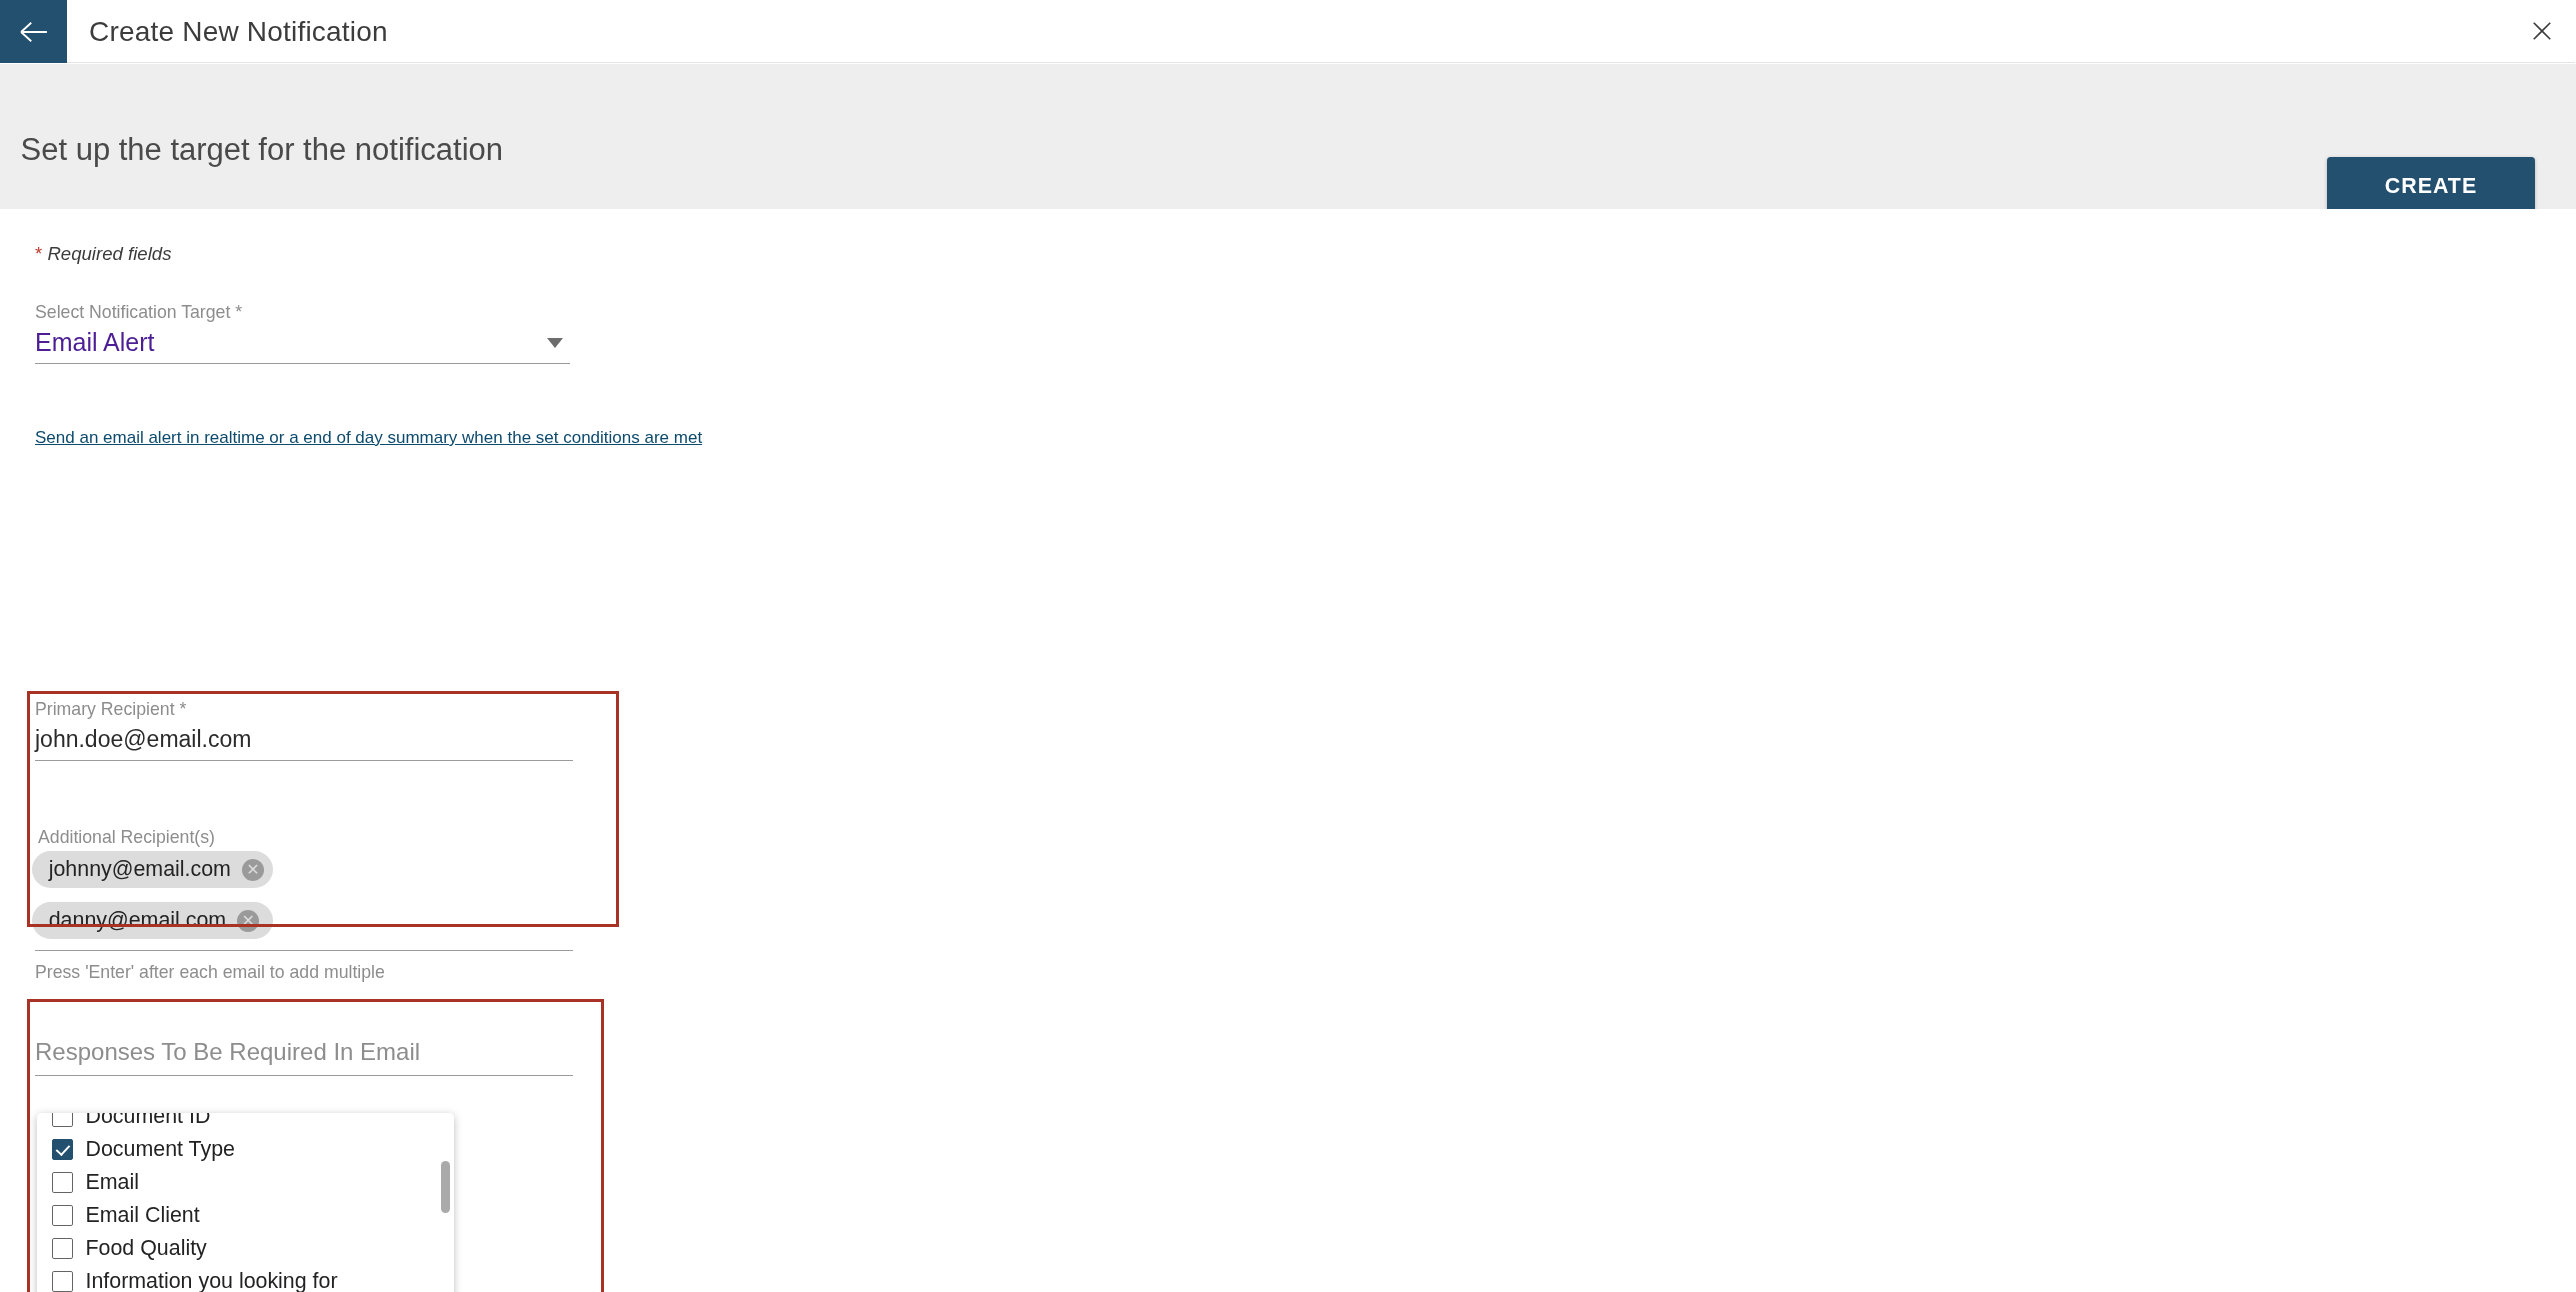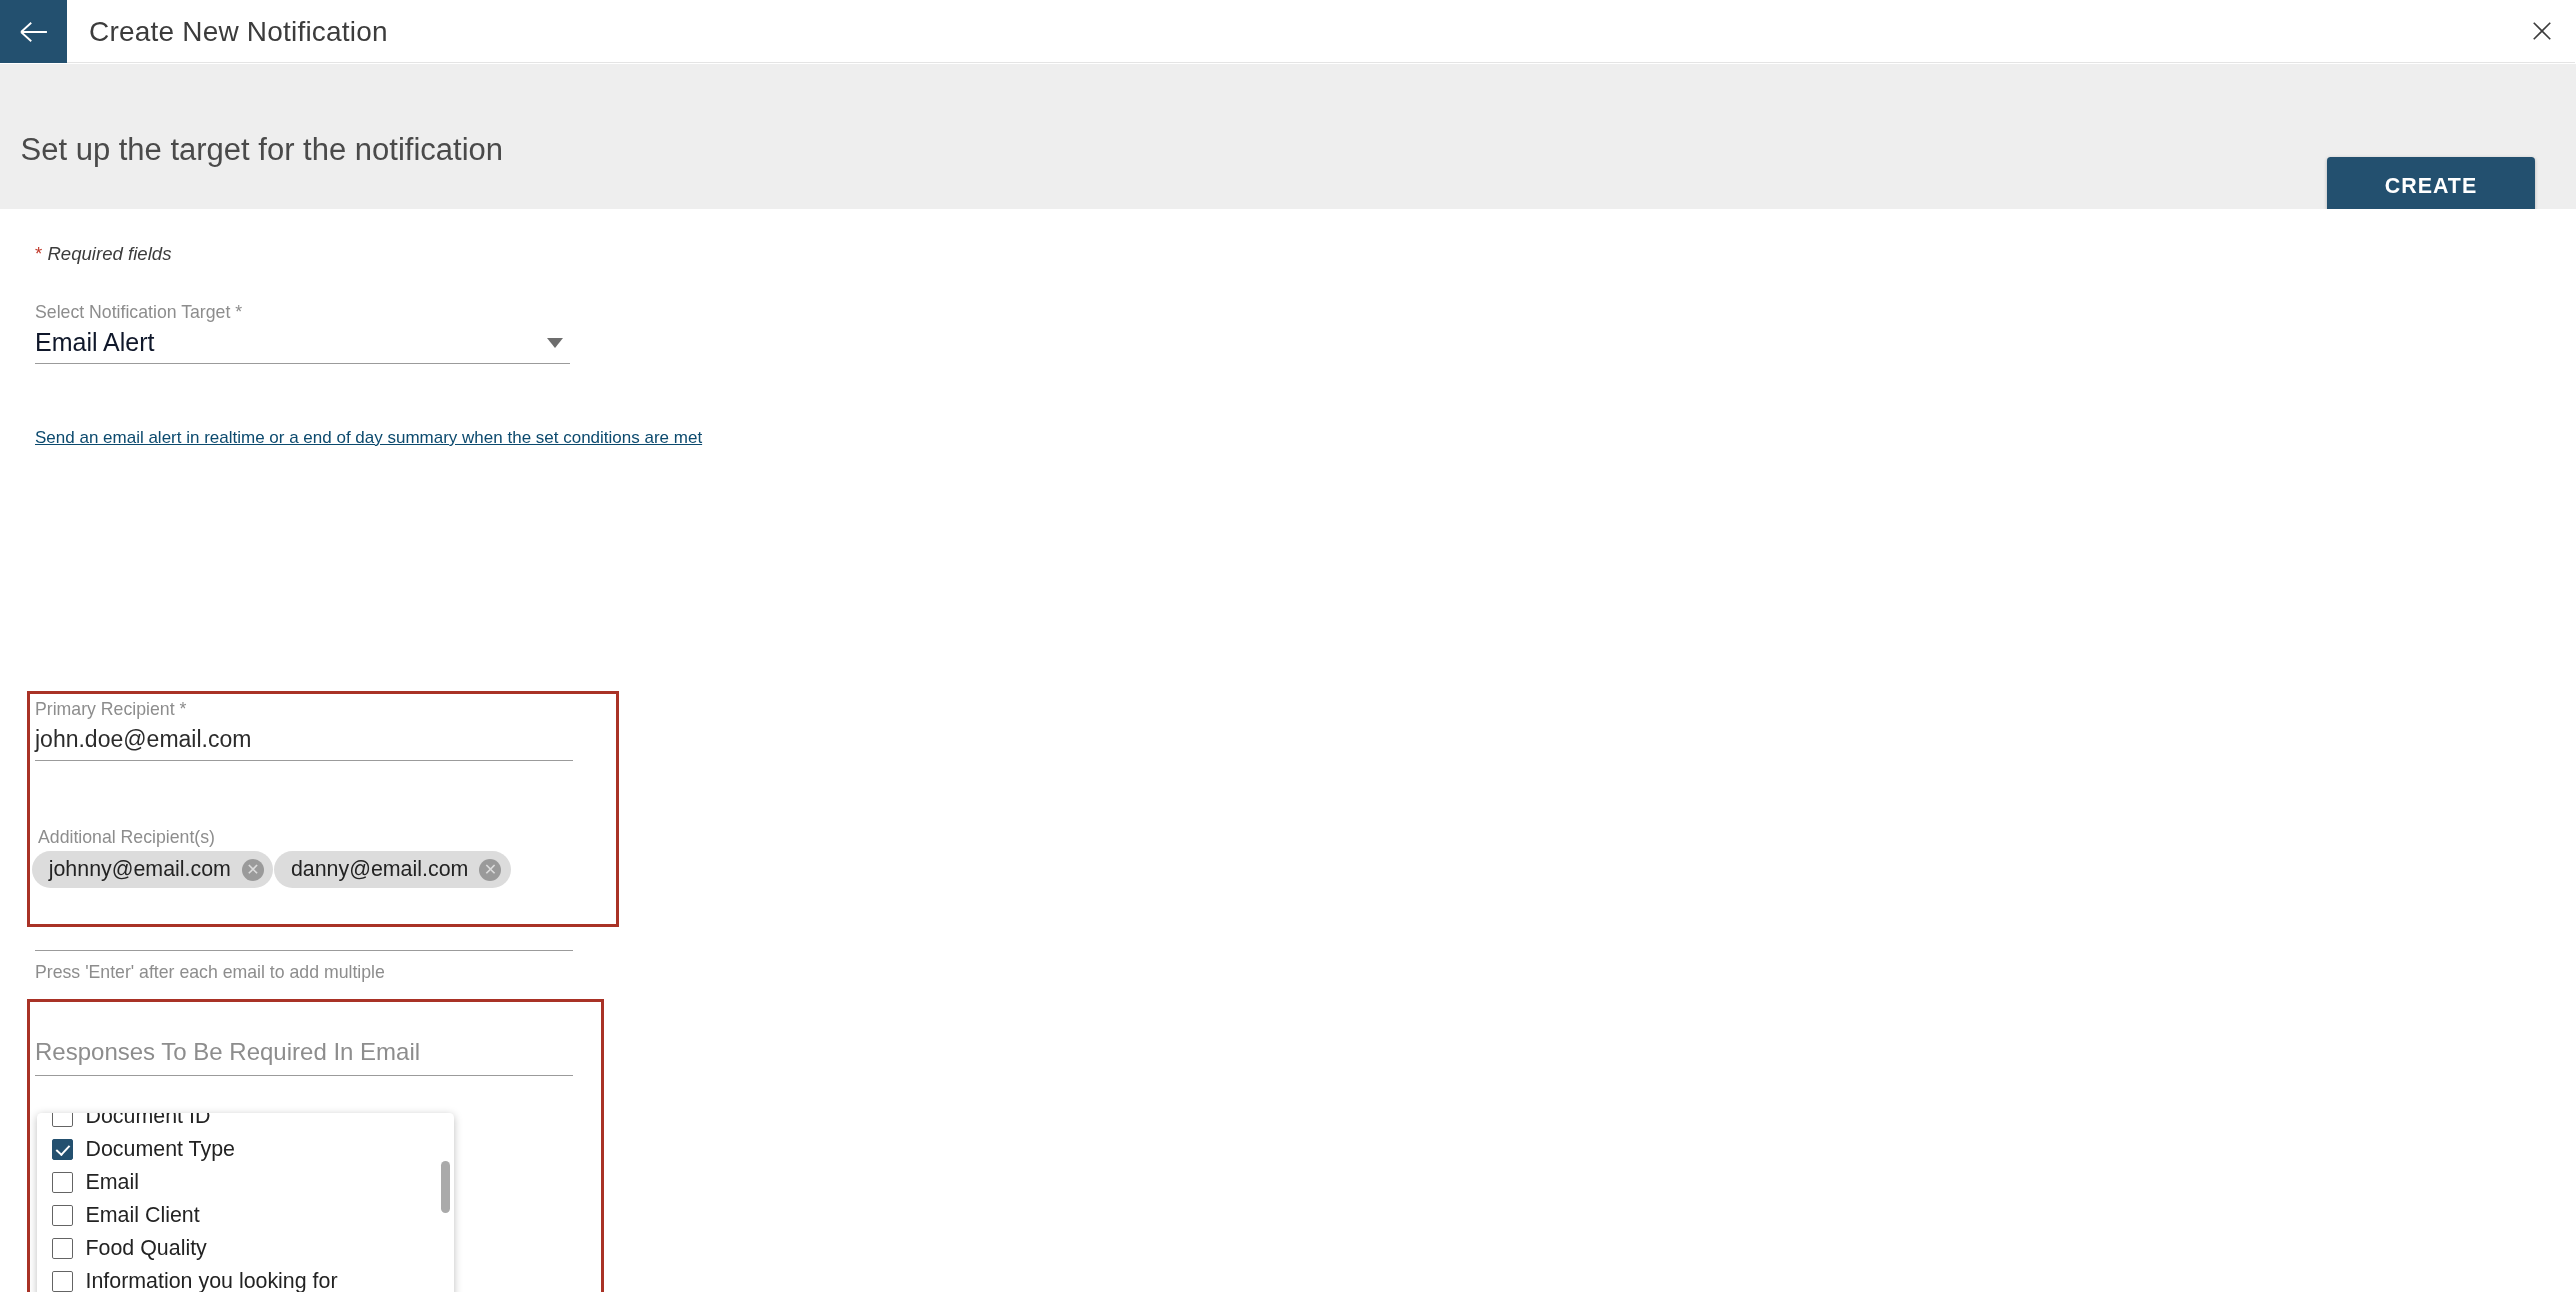--- a/index.html
+++ b/index.html
@@ -83,21 +83,21 @@
   .field-underline {
     border-bottom: 0.9px solid #9b9b9b;
   }
   .select-field { left: 35px; top: 93px; width: 535px; }
   .select-value-row {
     position: relative;
     height: 41px;
     display: flex; align-items: center;
     cursor: pointer;
   }
-  .select-value { font-size: 25px; color: #0f172a; }
+  .select-value { font-size: 25px; color: #4c1d95; }
   .select-caret {
     position: absolute; right: 7.4px; top: 15px;
     width: 0; height: 0;
     border-left: 8.4px solid transparent;
     border-right: 8.4px solid transparent;
     border-top: 10.2px solid #6d6d6d;
   }
   .desc-text {
     position: absolute; left: 35px; top: 219px;
     font-size: 17px; color: #0c4a6e; text-decoration: underline;
@@ -113,21 +113,21 @@
   .red-box-1 { left: 27px; top: 482px; width: 592px; height: 236px; }
   .red-box-2 { left: 27px; top: 790px; width: 577px; height: 486px; }
 
   
   .primary-field { left: 35px; top: 490px; width: 538px; }
   .input-value { font-size: 23px; color: #2b2b2b; height: 39px; display:flex; align-items:center; }
   .primary-underline { margin-top: 1.9px; border-bottom: 0.9px solid #9b9b9b; }
 
   
   .addl-label { position: absolute; left: 38px; top: 618px; font-size: 17.7px; color: #8d8d8d; }
-  .chip-row { position: absolute; left: 32px; top: 642px; display: flex; gap: 1px; }
+  .chip-row { position: absolute; left: 32px; top: 642px; display: flex; gap: 14px; flex-direction: column; }
   .chip {
     display: flex; align-items: center;
     height: 37px;
     padding: 0 9.3px 0 16.7px;
     background: #dcdcdc;
     border-radius: 18.6px;
     font-size: 21.4px; color: #232323;
     cursor: default;
   }
   .chip-remove {

